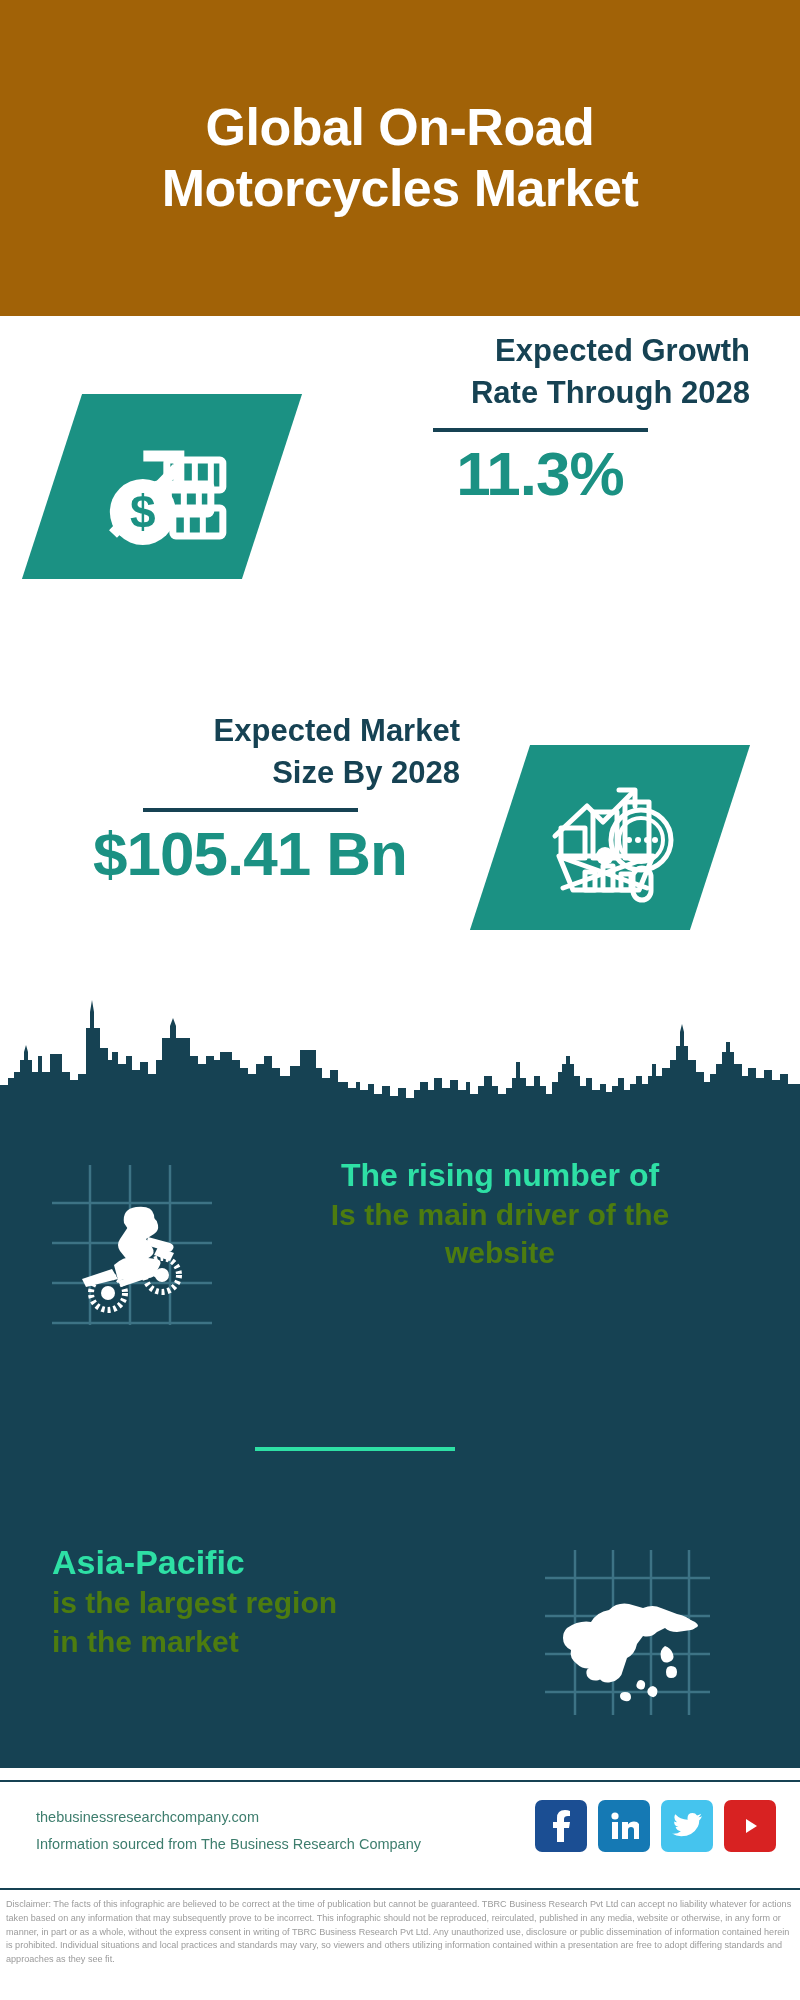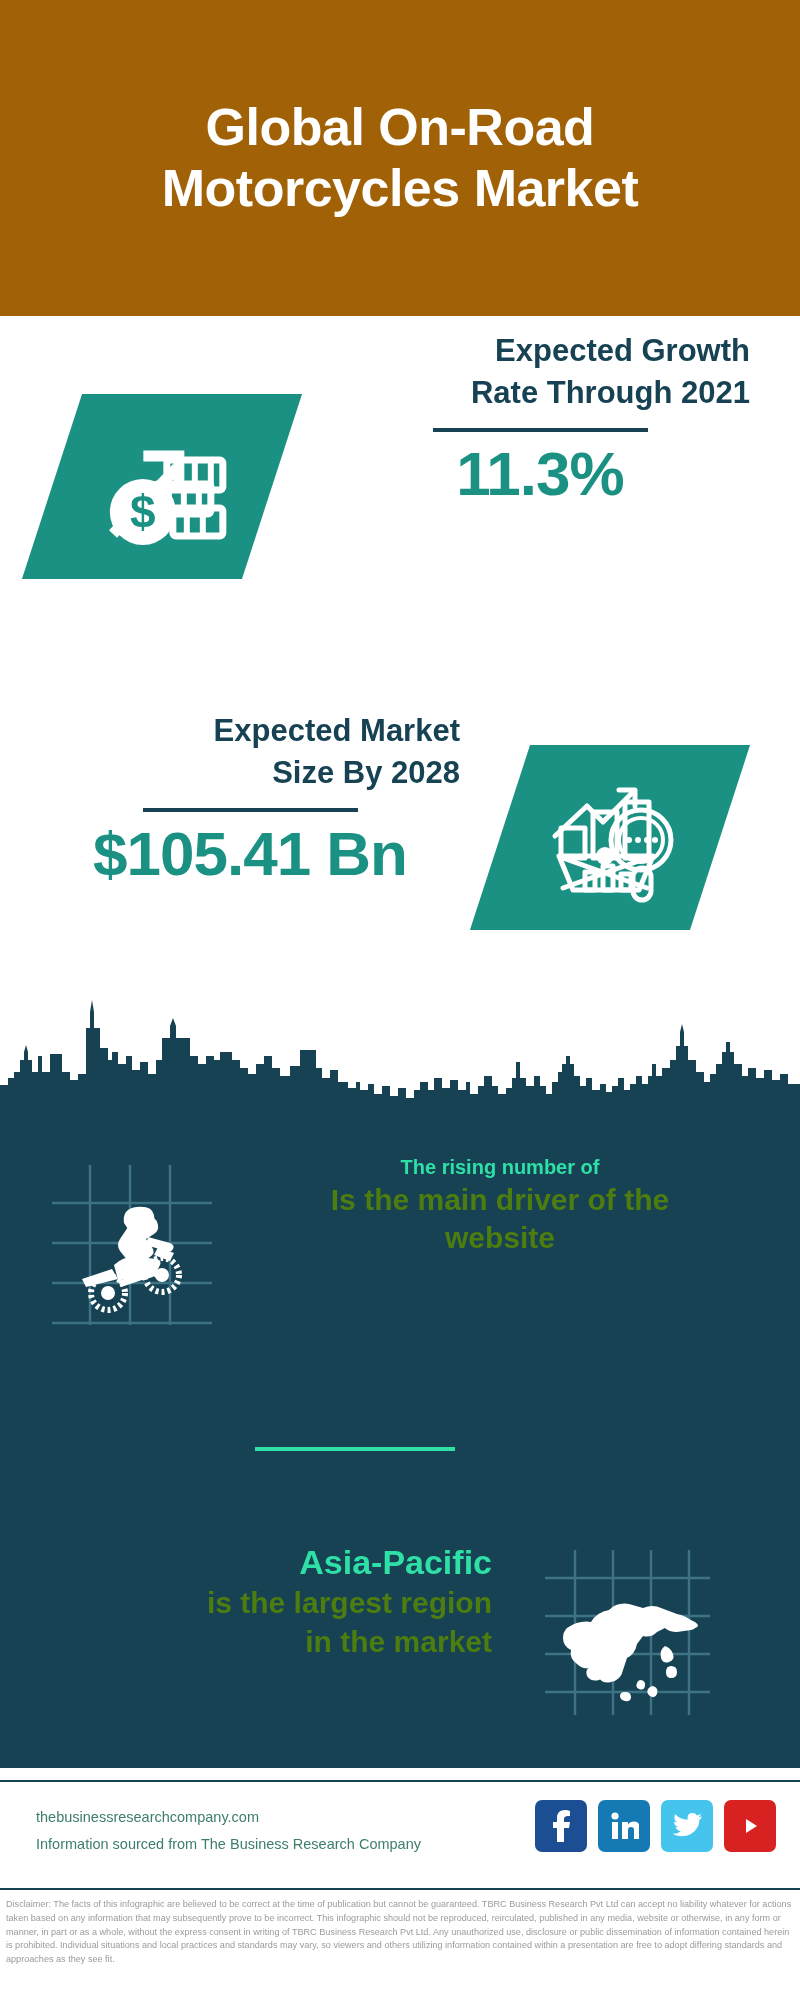--- a/index.html
+++ b/index.html
@@ -65,33 +65,33 @@
   }
   .skyline {
     position:absolute; left:0; top:990px; width:800px; height:115px;
   }
 
   
   .driver-row { position:absolute; left:0; top:1155px; width:800px; height:200px; }
   .bike-icon { position:absolute; left:52px; top:10px; width:160px; height:160px; }
   .driver-text { position:absolute; left:240px; top:0; width:520px; text-align:center; }
   .accent-line {
-    color:#2ee0a5; font-size:20px; font-weight:bold; line-height:1.28;text-align:center;
+    color:#2ee0a5; font-size:32px; font-weight:bold; line-height:1.28;text-align:center;
   }
   .plain-line {
     color:#4d7c0f; font-size:30px; font-weight:bold; line-height:1.28;
   }
   .divider-green {
     position:absolute; left:255px; top:1447px;
     width:200px; height:4px; background:#2ee0a5;
   }
 
   
   .region-row { position:absolute; left:0; top:1540px; width:800px; height:200px; }
-  .region-text { position:absolute; left:22px; top:0; width:470px; text-align:right; }
+  .region-text { position:absolute; left:52px; top:0; width:470px; text-align:left; }
   .region-head { color:#2ee0a5; font-size:34px; font-weight:bold; line-height:1.3; }
   .map-icon { position:absolute; left:545px; top:10px; width:165px; height:165px; }
 
   
   .footer {
     position:absolute; left:0; top:1780px; width:800px; height:110px;
     background:#ffffff;
     border-top:2px solid #164253;
     border-bottom:2px solid #164253;
   }
@@ -147,21 +147,21 @@
           <line x1="100" y1="89" x2="100" y2="111" stroke="#fff" stroke-width="6"></line>
           <line x1="116" y1="89" x2="116" y2="111" stroke="#fff" stroke-width="6"></line>
 
           <circle cx="56" cy="90" r="33" fill="#fff"></circle>
           <text x="56" y="106" font-family="Liberation Sans, sans-serif" font-size="46" font-weight="bold" fill="#1b9183" text-anchor="middle">$</text>
         </svg>
       </div>
     </div>
     <div class="stat1-text">
       <div class="stat-label">Expected Growth</div>
-      <div class="stat-label">Rate Through 2021</div>
+      <div class="stat-label">Rate Through 2028</div>
       <div class="divider-dark"></div>
       <div class="stat-value-teal">11.3%</div>
     </div>
   </div>
 
   <div class="stat2">
     <div class="stat2-text">
       <div class="stat-label">Expected Market</div>
       <div class="stat-label">Size By 2028</div>
       <div class="divider-dark"></div>

